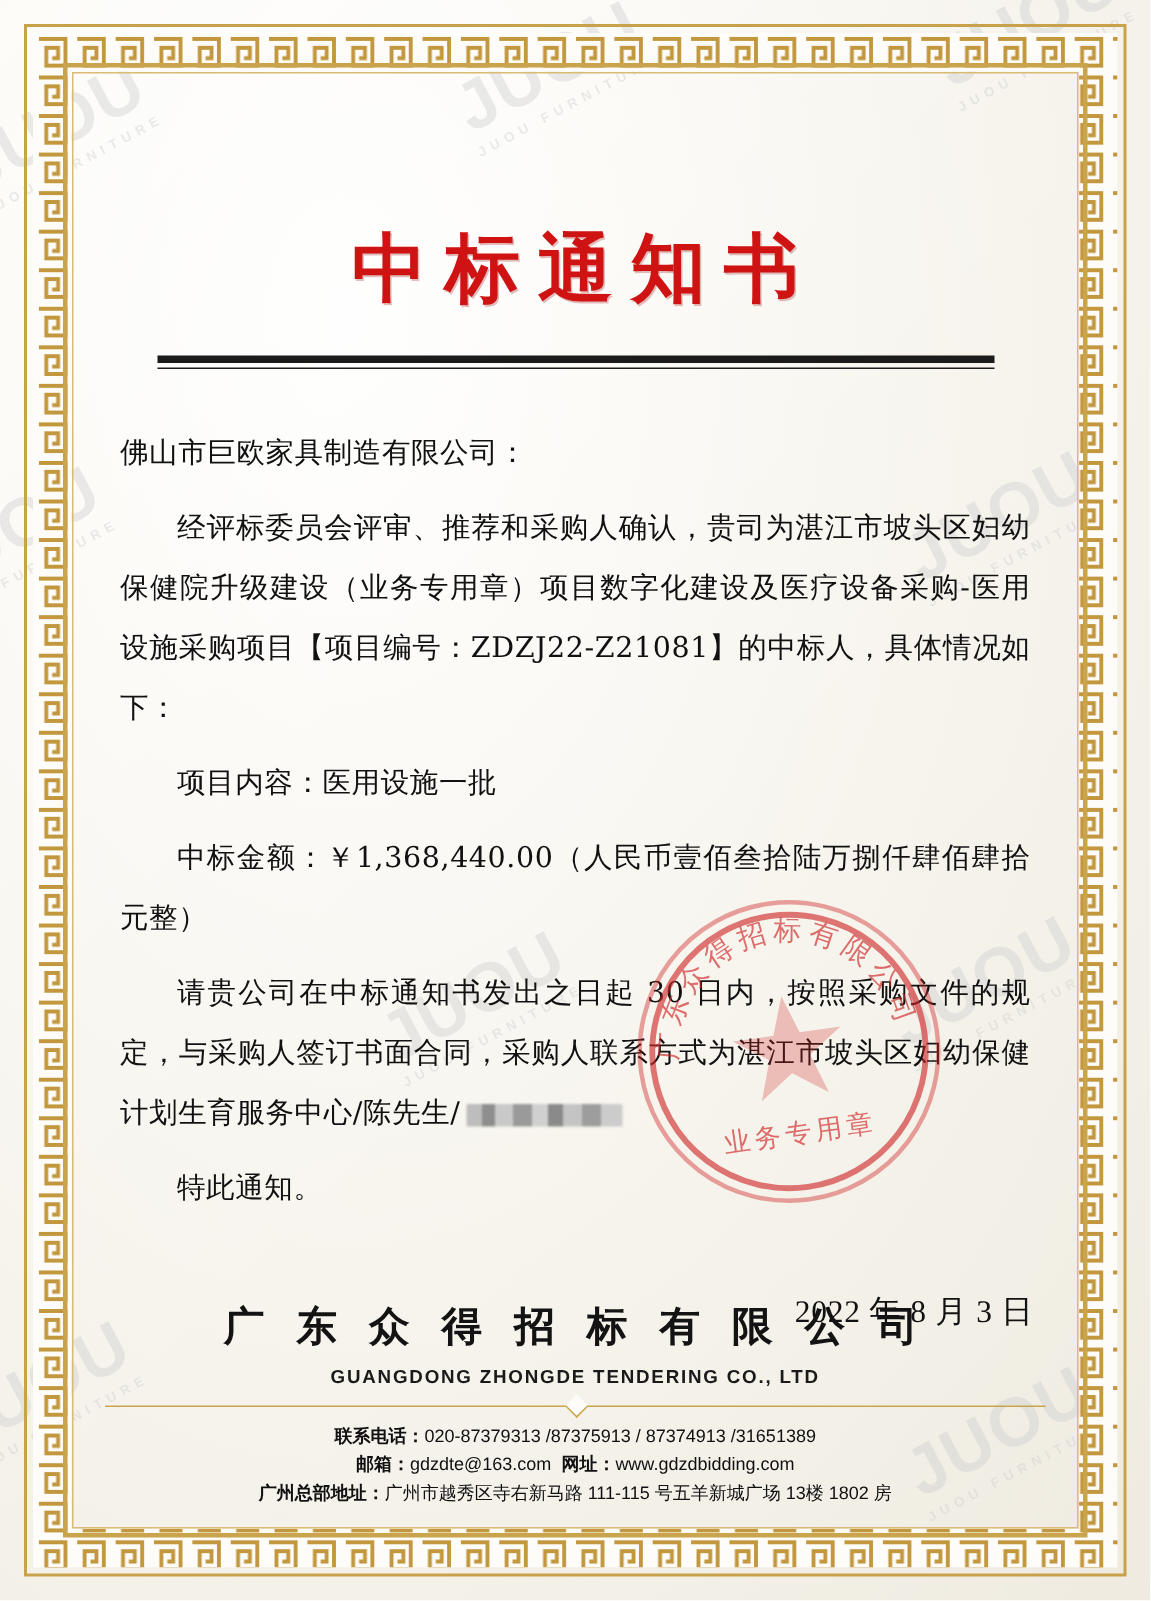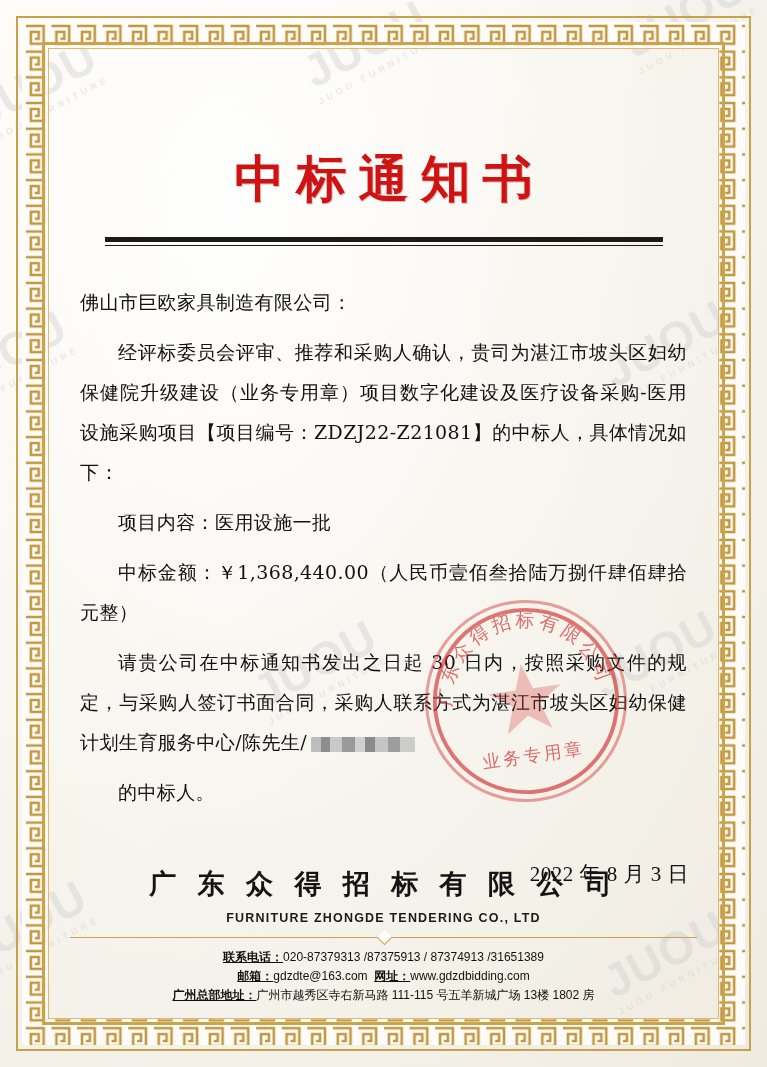--- a/index.html
+++ b/index.html
@@ -235,21 +235,21 @@
     border-bottom: 1px solid #caa44c;
     border-right: 1px solid #caa44c;
     transform: rotate(45deg);
   }
   .contact-line {
     font-size: 12px;
     line-height: 19px;
     color: #101010;
     font-family: "Liberation Sans", sans-serif;
   }
-  .contact-line .label { font-weight: bold; text-decoration: underline; }
+  .contact-line .label { font-weight: bold; }
   .contact-line .link-u { }
 </style>
 </head>
 <body>
 
 <div id="page">
 
   <div class="paper-texture"></div>
 
   <div class="watermark-layer">
@@ -314,42 +314,42 @@
     <div class="doc-title">中标通知书</div>
     <div class="title-rule"></div>
     <div class="title-rule-thin"></div>
 
     <div class="body-text">
       <p>佛山市巨欧家具制造有限公司：</p>
       <p class="indent2">经评标委员会评审、推荐和采购人确认，贵司为湛江市坡头区妇幼保健院升级建设（业务专用章）项目数字化建设及医疗设备采购-医用设施采购项目【项目编号：ZDZJ22-Z21081】的中标人，具体情况如下：</p>
       <p class="indent2">项目内容：医用设施一批</p>
       <p class="indent2">中标金额：￥1,368,440.00（人民币壹佰叁拾陆万捌仟肆佰肆拾元整）</p>
       <p class="indent2"><span>请贵公司在中标通知书发出之日起 30 日内，按照采购文件的规定，与采购人签订书面合同，采购人联系方式为湛江市坡头区妇幼保健计划生育服务中心/陈先生/</span><span class="redacted"></span></p>
-      <p class="indent2">的中标人。</p>
+      <p class="indent2">特此通知。</p>
     </div>
 
     <div class="date-line">2022 年 8 月 3 日</div>
   </div>
 
   <div class="seal">
     <svg viewBox="0 0 200 200">
       <circle cx="100" cy="100" r="93" fill="none" stroke="#d02828" stroke-width="4" opacity="0.8"></circle>
       <path id="sealArc" d="M 24,100 A 76,76 0 0 1 176,100" fill="none"></path>
       <text fill="#d02828" font-size="19" font-family="DejaVu Serif, serif" letter-spacing="4" opacity="0.85">
         <textPath href="#sealArc" startOffset="50%" text-anchor="middle">广东众得招标有限公司</textPath>
       </text>
       <polygon points="100,62 109,88 137,88 114,104 123,131 100,115 77,131 86,104 63,88 91,88" fill="#d02828" opacity="0.35"></polygon>
       <text x="100" y="162" fill="#d02828" font-size="18" font-family="DejaVu Serif, serif" text-anchor="middle" letter-spacing="3" opacity="0.85">业务专用章</text>
     </svg>
   </div>
 
   <div class="content" style="top:auto; bottom:56px; height:150px;">
     <div class="footer">
       <div class="company-cn">广 东 众 得 招 标 有 限 公 司</div>
-      <div class="company-en">FURNITURE ZHONGDE TENDERING CO., LTD</div>
+      <div class="company-en">GUANGDONG ZHONGDE TENDERING CO., LTD</div>
       <div class="footer-divider"></div>
       <div class="contact-line">
         <span class="label">联系电话：</span><span>020-87379313 /87375913 / 87374913 /31651389</span>
       </div>
       <div class="contact-line">
         <span class="label">邮箱：</span><span class="link-u">gdzdte@163.com</span>&nbsp;&nbsp;<span class="label">网址：</span><span class="link-u">www.gdzdbidding.com</span>
       </div>
       <div class="contact-line">
         <span class="label">广州总部地址：</span><span>广州市越秀区寺右新马路 111-115 号五羊新城广场 13楼 1802 房</span>
       </div>

